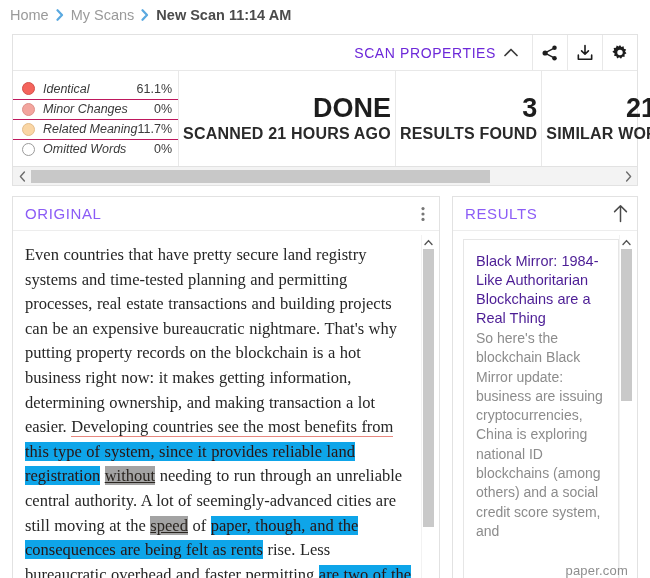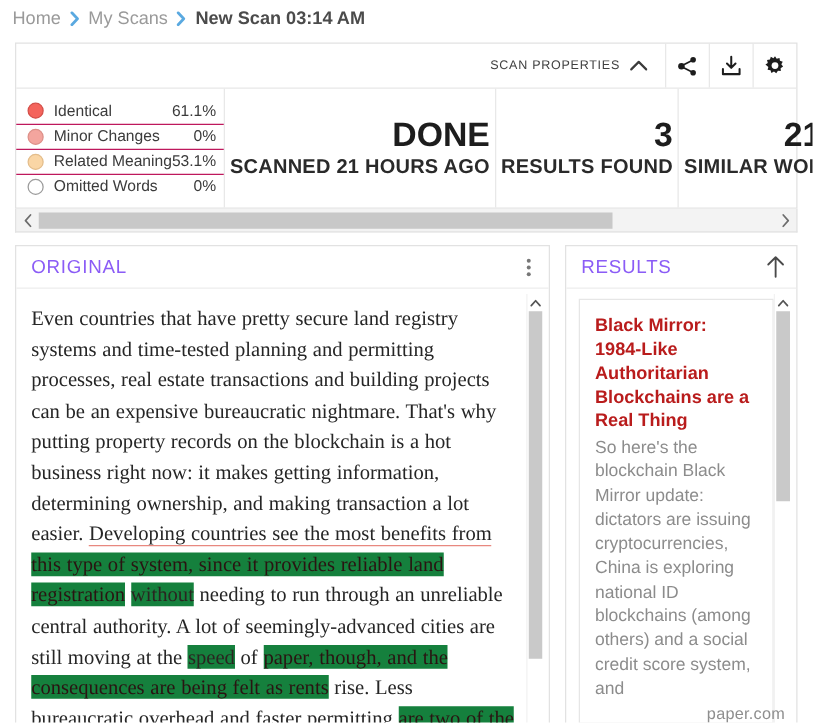--- a/index.html
+++ b/index.html
@@ -53,23 +53,23 @@
   }
   .sp-title-wrap {
     flex: 1;
     display: flex;
     align-items: center;
     justify-content: flex-end;
     padding-right: 14px;
     gap: 8px;
   }
   .sp-title {
-    font-size: 10px;
+    font-size: 14px;
     letter-spacing: .6px;
-    color: #404040;
+    color: #6d28d9;
   }
   .sp-chevron { display:flex; align-items:center; }
   .icon-btn {
     width: 35px;
     display: flex;
     align-items: center;
     justify-content: center;
     border-left: 1px solid #e8e8e8;
     cursor: pointer;
   }
@@ -92,21 +92,21 @@
     font-size: 12.5px;
     color: #3b3b3b;
   }
   .legend-row + .legend-row { border-top: 1px solid #be185d; }
   .dot {
     width: 13px; height: 13px;
     border-radius: 50%;
     margin-right: 8px;
     flex: 0 0 auto;
   }
-  .legend-label { flex: 1; white-space: nowrap; }
+  .legend-label { flex: 1; white-space: nowrap; font-style: italic; }
   .legend-val { font-variant-numeric: tabular-nums; }
 
   
   .stats { flex: 1; display: flex; }
   .stat {
     flex: 1;
     display: flex;
     flex-direction: column;
     align-items: flex-end;
     justify-content: center;
@@ -199,22 +199,22 @@
   .doc-text {
     flex: 1;
     font-family: "Liberation Serif", serif;
     font-size: 16.5px;
     line-height: 24.6px;
     color: #262626;
     padding: 8px 6px 0 4px;
     overflow: hidden;
     word-spacing: .4px;
   }
-  mark.hl-identical { background: #15803d; color: #2a1412; }
-  mark.hl-related   { background: #15803d; color: #2a2520; }
+  mark.hl-identical { background: #0ea5e9; color: #2a1412; }
+  mark.hl-related   { background: #a3a3a3; color: #2a2520; text-decoration: underline; }
   .underlined { border-bottom: 1px solid #e8887f; }
 
   
   .vscroll {
     width: 13px;
     flex: 0 0 auto;
     background: #ffffff;
     display: flex;
     flex-direction: column;
     align-items: center;
@@ -237,22 +237,22 @@
   
   .result-card {
     flex: 1;
     border: 1px solid #e6e6e6;
     margin: 4px 0 0 2px;
     padding: 12px 12px 0 12px;
     overflow: hidden;
   }
   .result-title {
     font-size: 14.5px;
-    font-weight: bold;
-    color: #b91c1c;
+    font-weight: normal;
+    color: #4c1d95;
     line-height: 19px;
   }
   .result-body {
     font-size: 14px;
     color: #8c8c8c;
     line-height: 19.3px;
     margin-top: 1px;
   }
 
   .watermark {
@@ -274,21 +274,21 @@
     <svg width="8" height="12" viewBox="0 0 8 12">
         <path d="M1.5 1.2L6 6l-4.5 4.8" fill="none" stroke="#5aa9e0" stroke-width="2.2" stroke-linecap="round" stroke-linejoin="round"></path>
       </svg>
   </span>
   <span class="crumb">My Scans</span>
   <span class="crumb-sep">
     <svg width="8" height="12" viewBox="0 0 8 12">
         <path d="M1.5 1.2L6 6l-4.5 4.8" fill="none" stroke="#5aa9e0" stroke-width="2.2" stroke-linecap="round" stroke-linejoin="round"></path>
       </svg>
   </span>
-  <span class="crumb active">New Scan 03:14 AM</span>
+  <span class="crumb active">New Scan 11:14 AM</span>
 </div>
 
 <div class="top-card">
 
   <div class="sp-header">
     <div class="sp-title-wrap">
       <span class="sp-title">SCAN PROPERTIES</span>
       <span class="sp-chevron">
         <svg width="14" height="9" viewBox="0 0 14 9">
             <path d="M1 7.5L7 1.5l6 6" fill="none" stroke="#3b3b3b" stroke-width="1.7" stroke-linecap="round" stroke-linejoin="round"></path>
@@ -328,21 +328,21 @@
         <span class="legend-val">61.1%</span>
       </div>
       <div class="legend-row">
         <span class="dot" style="background:#f3a59e;border:1px solid #dd9089;"></span>
         <span class="legend-label">Minor Changes</span>
         <span class="legend-val">0%</span>
       </div>
       <div class="legend-row">
         <span class="dot" style="background:#fad6a5;border:1px solid #e3bd8b;"></span>
         <span class="legend-label">Related Meaning</span>
-        <span class="legend-val">53.1%</span>
+        <span class="legend-val">11.7%</span>
       </div>
       <div class="legend-row">
         <span class="dot" style="background:#ffffff;border:1px solid #9b9b9b;"></span>
         <span class="legend-label">Omitted Words</span>
         <span class="legend-val">0%</span>
       </div>
     </div>
 
     <div class="stats">
       <div class="stat">
@@ -408,21 +408,21 @@
       <span class="panel-title">RESULTS</span>
       <span class="head-icon">
         <svg width="17" height="19" viewBox="0 0 17 19">
           <path d="M8.5 17.4V2.2M2.6 7.6L8.5 1.8l5.9 5.8" fill="none" stroke="#4a4a4a" stroke-width="1.5" stroke-linecap="round" stroke-linejoin="round"></path>
         </svg>
       </span>
     </div>
     <div class="panel-inner">
       <div class="result-card">
         <div class="result-title">Black Mirror: 1984-Like Authoritarian Blockchains are a Real Thing</div>
-        <div class="result-body">So here's the blockchain Black Mirror update: dictators are issuing cryptocurrencies, China is exploring national ID blockchains (among others) and a social credit score system, and</div>
+        <div class="result-body">So here's the blockchain Black Mirror update: business are issuing cryptocurrencies, China is exploring national ID blockchains (among others) and a social credit score system, and</div>
       </div>
       <div class="vscroll">
         <div class="vs-arrow">
           <svg width="9" height="7" viewBox="0 0 9 7">
               <path d="M1 5.5L4.5 1.6 8 5.5" fill="none" stroke="#555" stroke-width="1.4" stroke-linecap="round" stroke-linejoin="round"></path>
             </svg>
         </div>
         <div class="vs-thumb results"></div>
       </div>
       <div class="watermark">paper.com</div>

